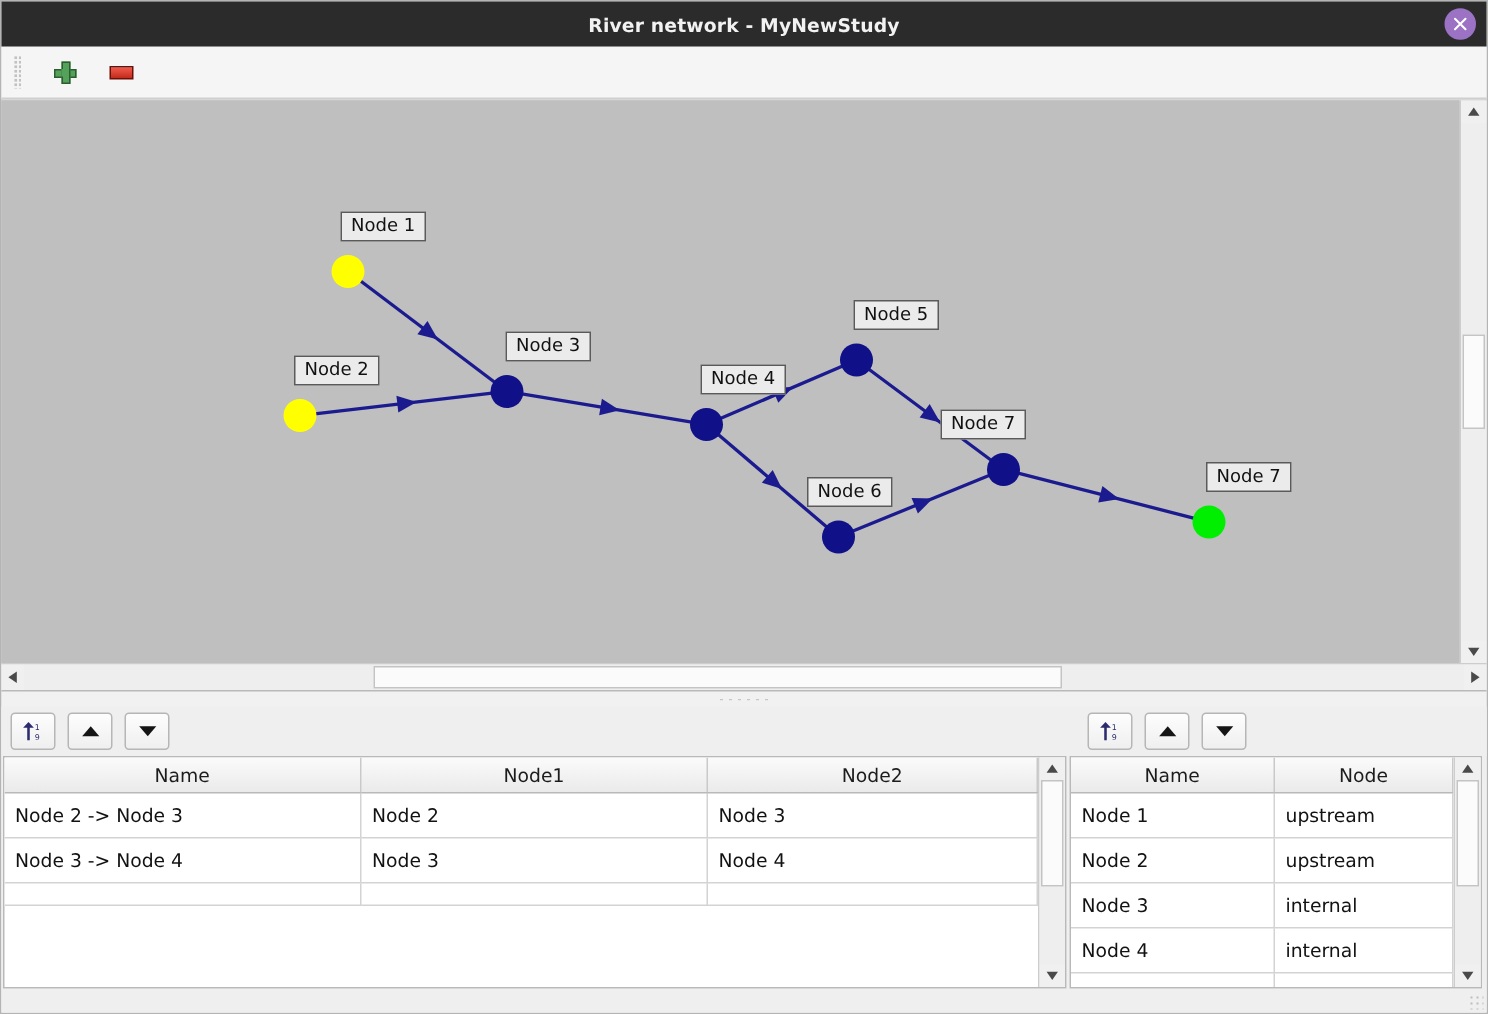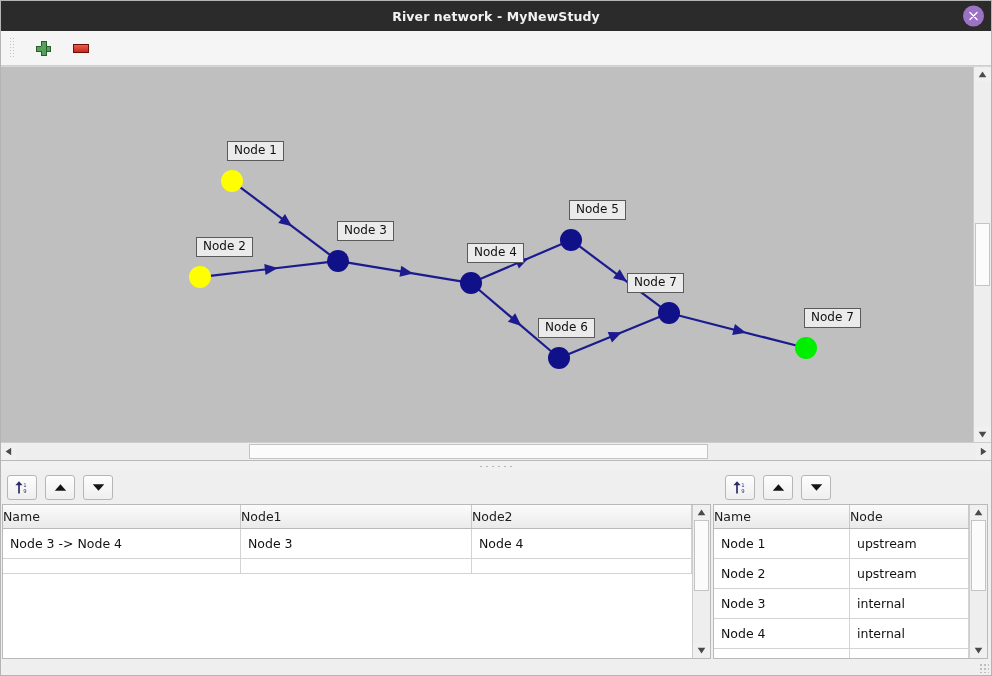--- a/index.html
+++ b/index.html
@@ -205,21 +205,21 @@
     background: #fff;
   }
   table.grid th {
     background: linear-gradient(#fbfbfb, #eaeaea);
     border-right: 1px solid #c9c9c9;
     border-bottom: 1px solid #b9b9b9;
     font-weight: normal;
     font-size: 12.5px;
     color: #1c1c1c;
     height: 23px;
-    text-align: left;
+    text-align: center;
     padding: 0;
   }
   table.grid td {
     border-right: 1px solid #d3d3d3;
     border-bottom: 1px solid #d3d3d3;
     height: 29px;
     padding: 0 0 0 7px;
     font-size: 12.5px;
     color: #121212;
     background: #ffffff;
@@ -368,20 +368,25 @@
           <table class="grid" id="branch-table">
             <thead>
                 <tr>
                   <th style="width: 237px;">Name</th>
                   <th style="width: 230px;">Node1</th>
                   <th>Node2</th>
                 </tr>
               </thead>
             <tbody>
                 <tr>
+                  <td>Node 2 -&gt; Node 3</td>
+                  <td>Node 2</td>
+                  <td>Node 3</td>
+                </tr>
+                <tr>
                   <td>Node 3 -&gt; Node 4</td>
                   <td>Node 3</td>
                   <td>Node 4</td>
                 </tr>
                 <tr class="filler">
                   <td></td>
                   <td></td>
                   <td></td>
                 </tr>
               </tbody>

